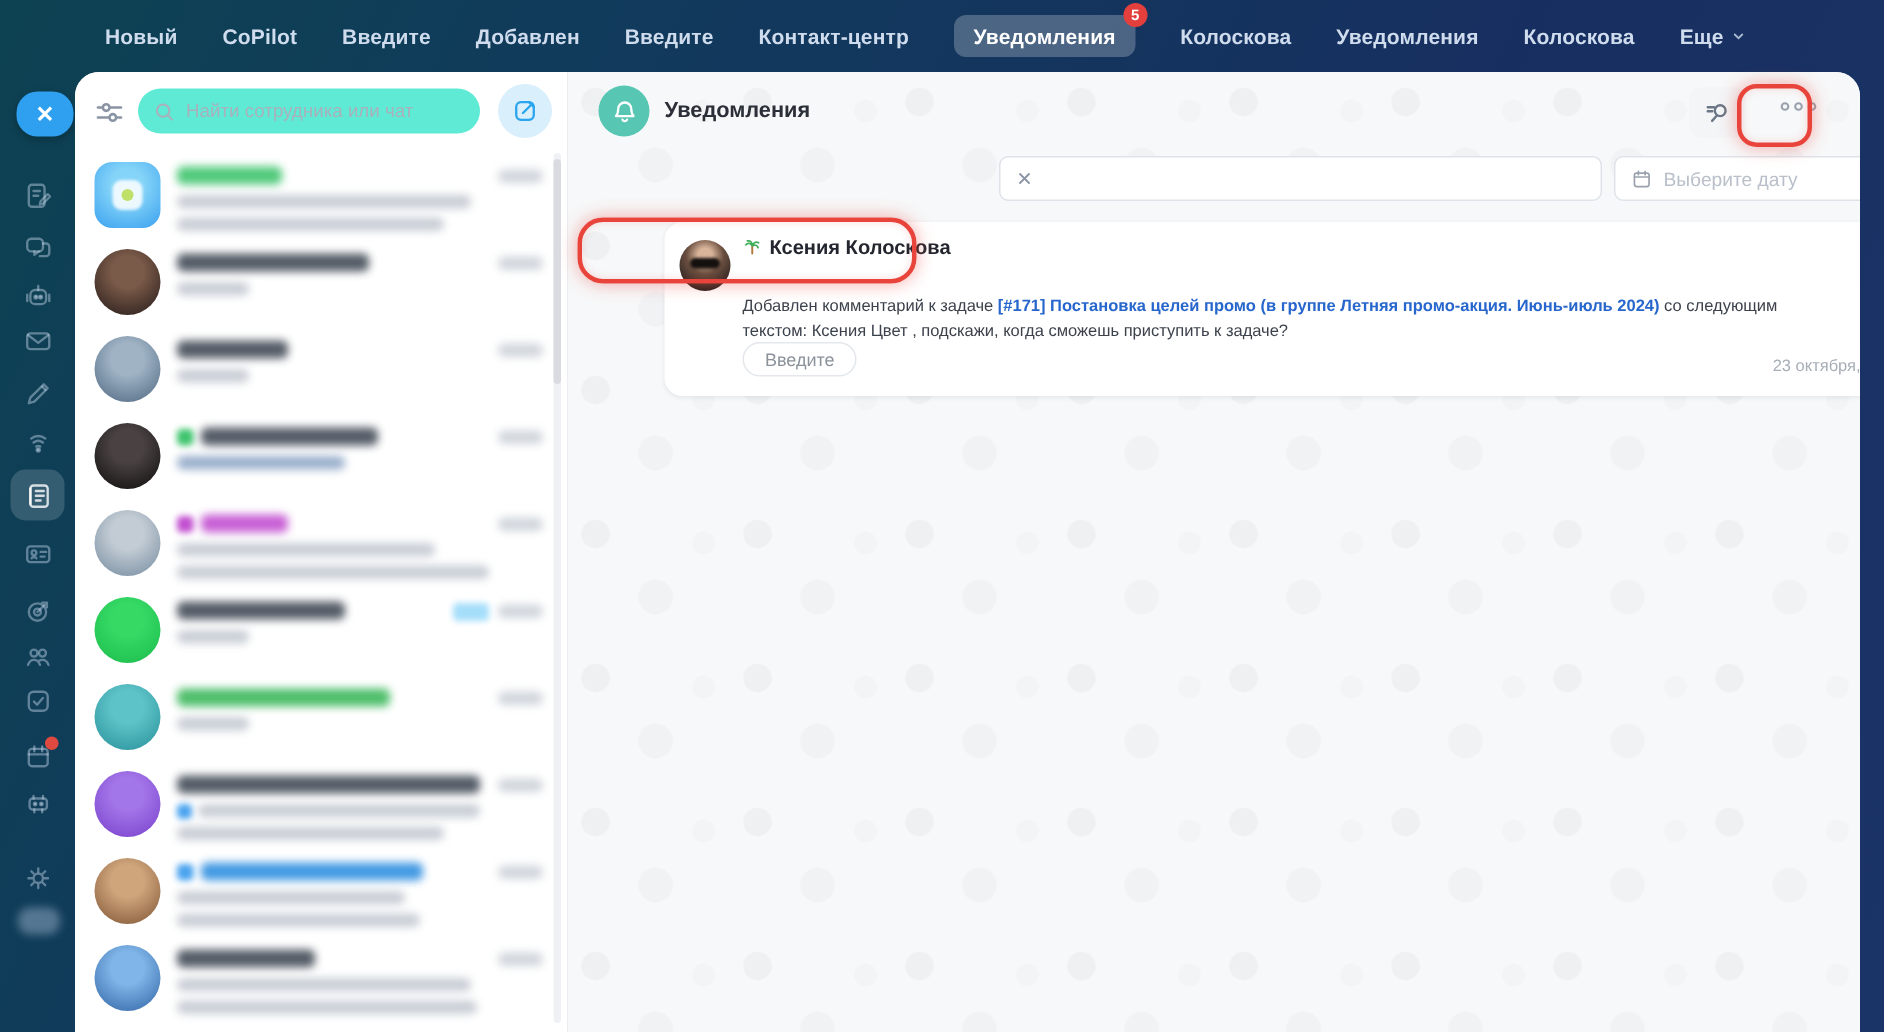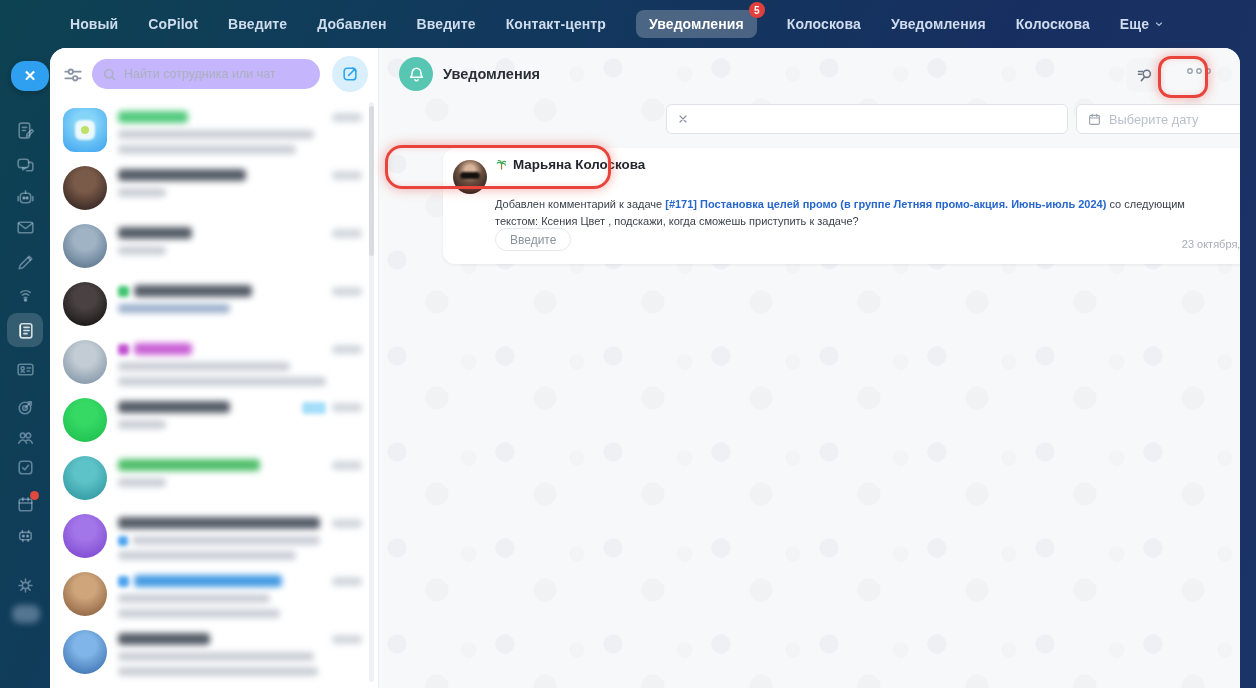--- a/index.html
+++ b/index.html
@@ -39,21 +39,21 @@
   .window { position:absolute; left:50px; top:48px; width:1190px; height:640px;
             background:#fff; border-radius:16px 16px 0 0; overflow:hidden; }
 
   
   .chat-panel { position:absolute; left:0; top:0; width:328px; height:640px; background:#fff; }
   .chat-header { position:absolute; left:0; top:0; width:328px; height:52px;
                  display:flex; align-items:center; }
   .sliders-btn { position:absolute; left:12px; top:16px; width:22px; height:22px;
                  color:#8a94a4; cursor:pointer; }
   .search-pill { position:absolute; left:42px; top:11px; width:228px; height:30px;
-                 background:#c4b5fd; border-radius:16px; display:flex; align-items:center;
+                 background:#5eead4; border-radius:16px; display:flex; align-items:center;
                  padding:0 10px; gap:7px; }
   .search-pill input { border:none; outline:none; background:transparent; flex:1;
                        font-size:12.5px; color:#5a6270; font-family:inherit; }
   .search-pill input::placeholder { color:#a9b1bc; }
   .compose-btn { position:absolute; right:10px; top:8px; width:36px; height:36px;
                  border-radius:50%; background:#d9effc; display:flex; align-items:center;
                  justify-content:center; color:#29a4ef; cursor:pointer; }
   .chat-list { position:absolute; left:0; top:54px; width:328px; height:586px; overflow:hidden; }
   .chat-row { position:absolute; left:0; width:328px; height:58px; cursor:pointer; }
   .avatar { position:absolute; left:13px; top:6px; width:44px; height:44px; border-radius:50%; }
@@ -402,21 +402,21 @@
 
       <div class="card">
         <div class="card-avatar"></div>
         <div class="card-name-row">
           <span title="🌴">
             <svg width="13" height="13" viewBox="0 0 20 20" fill="none">
               <path d="M10 9v8" stroke="#b07a3e" stroke-width="2" stroke-linecap="round"></path>
               <path d="M10 9C8 6 5 6 3.5 8M10 9c0-4-2.5-5.5-5-5M10 9c1-3.5 4-4.5 6.5-3M10 9c2.5-1.5 5.5-.5 6 2" stroke="#3fae58" stroke-width="1.8" stroke-linecap="round"></path>
             </svg>
           </span>
-          <span class="card-name">Марьяна Колоскова</span>
+          <span class="card-name">Ксения Колоскова</span>
         </div>
         <div class="card-body" id="cardBody"><span>Добавлен комментарий к задаче </span><span class="lnk">[#171] Постановка целей промо (в группе Летняя промо-акция. Июнь-июль 2024)</span><span> со следующим текстом: Ксения Цвет , подскажи, когда сможешь приступить к задаче?</span></div>
         <button class="reply-btn">Введите</button>
         <div class="card-time">23 октября, 09:40</div>
       </div>
     </div>
   </div>
 
   <div class="annotate annot-dropdown"></div>
   <div class="annotate annot-icon"></div>

